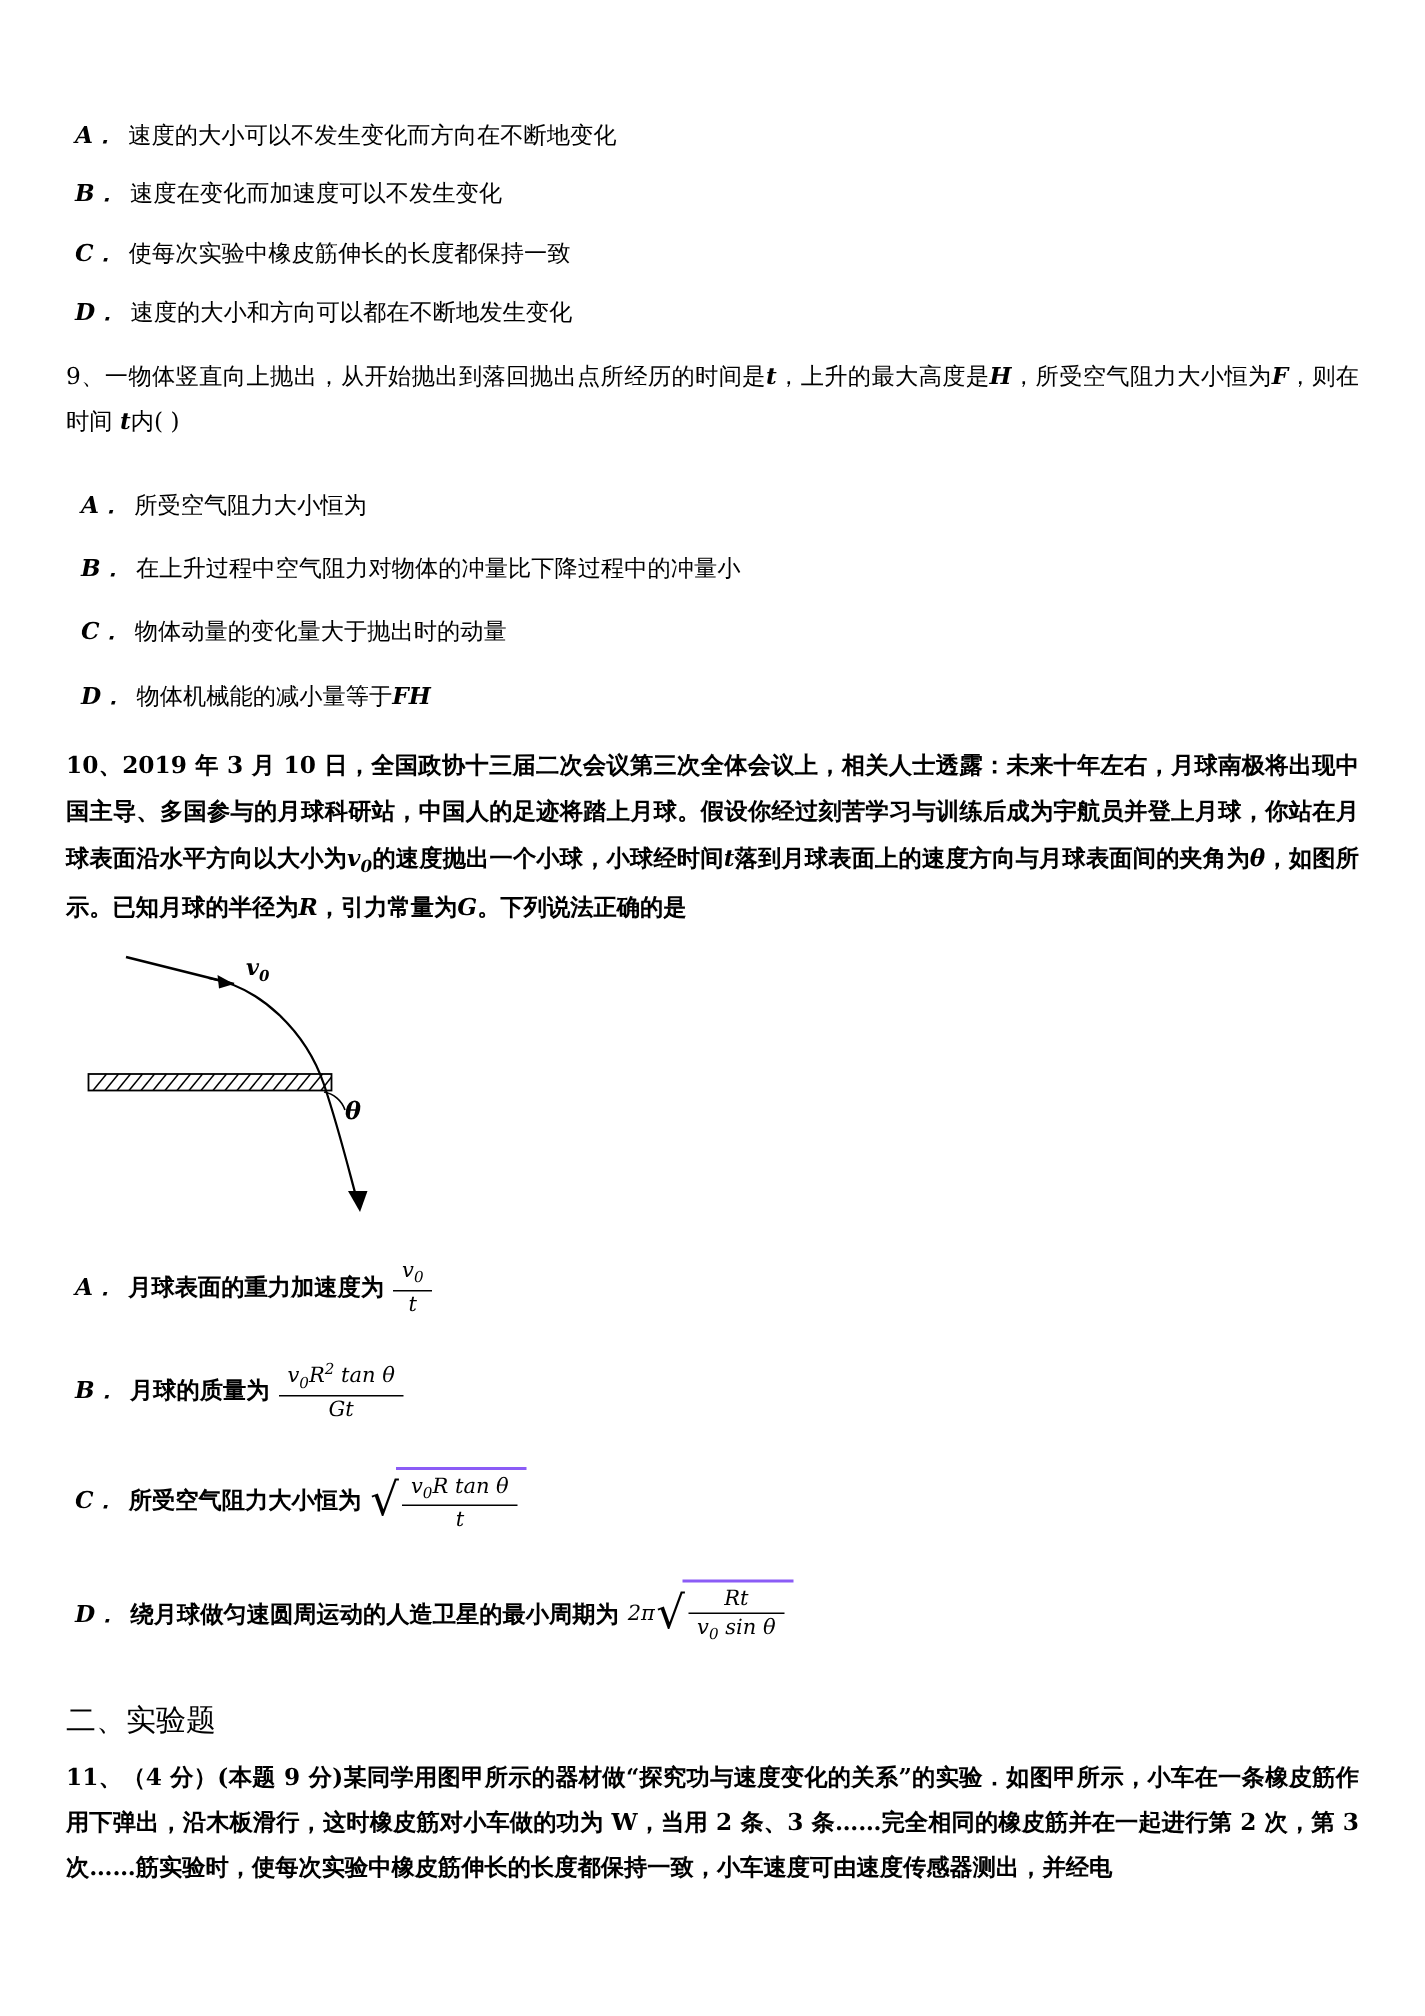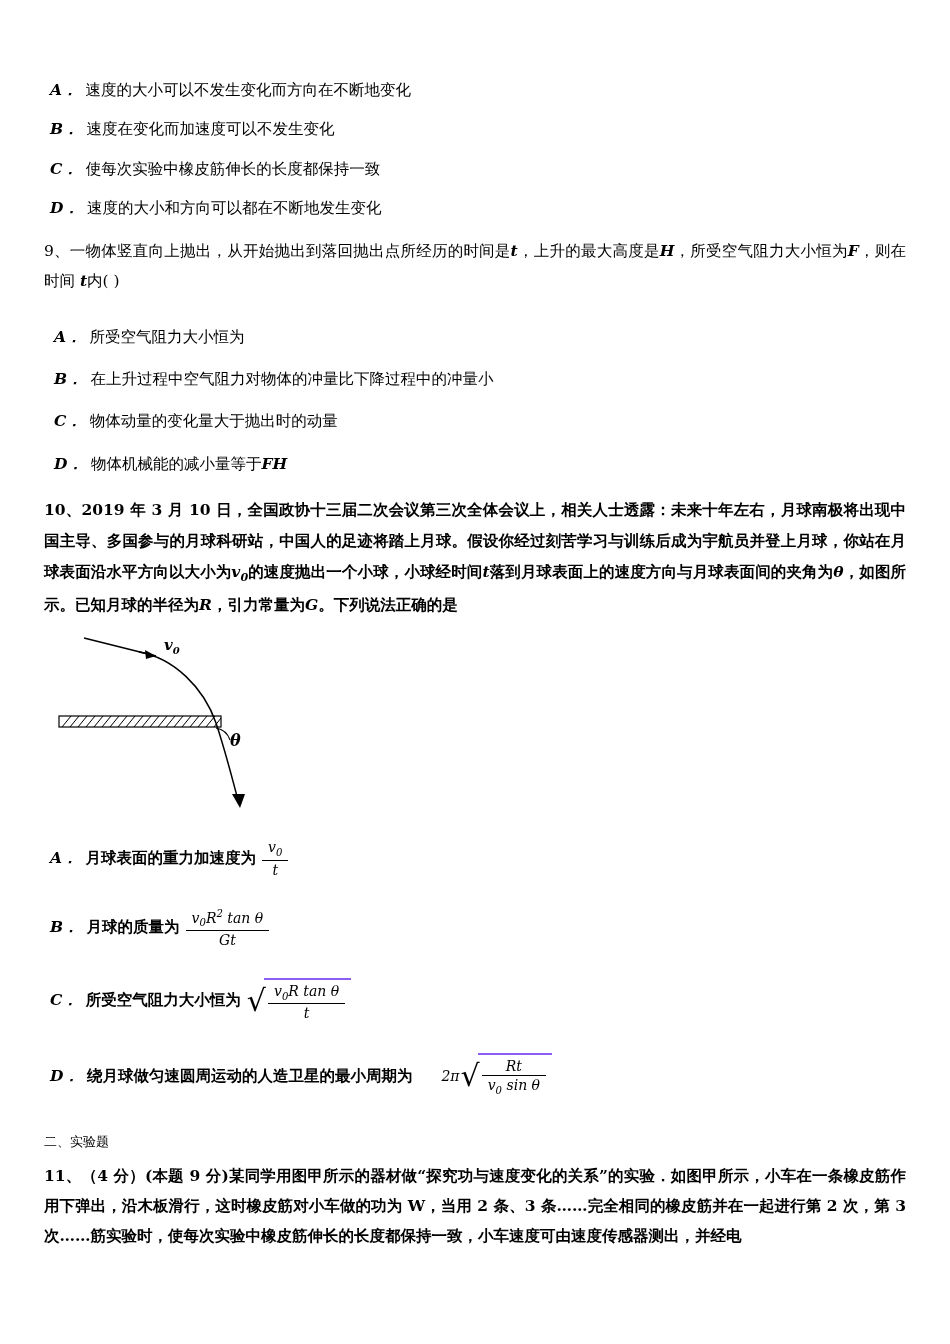--- a/index.html
+++ b/index.html
@@ -119,23 +119,23 @@
     margin-right: -2px;
     display: flex;
     align-items: center;
   }
   .sqrt .inner {
     border-top: 2px solid #8b5cf6;
     padding: 3px 6px 2px 4px;
   }
   .sub { font-size: 0.72em; vertical-align: sub; font-style: italic;}
   .sup { font-size: 0.72em; vertical-align: super; font-style: italic;}
-  .coef { font-style: italic; font-size: 14px; margin-right: 1px; vertical-align: middle; margin-left: 23px;}
+  .coef { font-style: italic; font-size: 14px; margin-right: 1px; vertical-align: middle;}
   .section-title {
-    font-size: 13px;
+    font-size: 20px;
     font-weight: normal;
     margin: 34px 0 10px 0;
   }
   .q11 {
     font-size: 15.5px;
     line-height: 1.95;
     text-align: justify;
     font-weight: bold;
   }
 </style>

